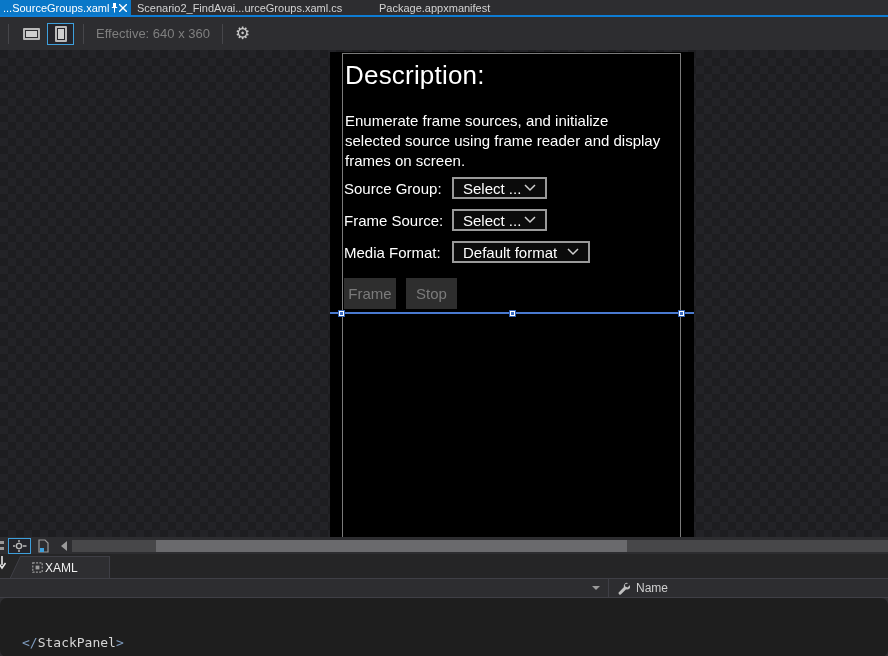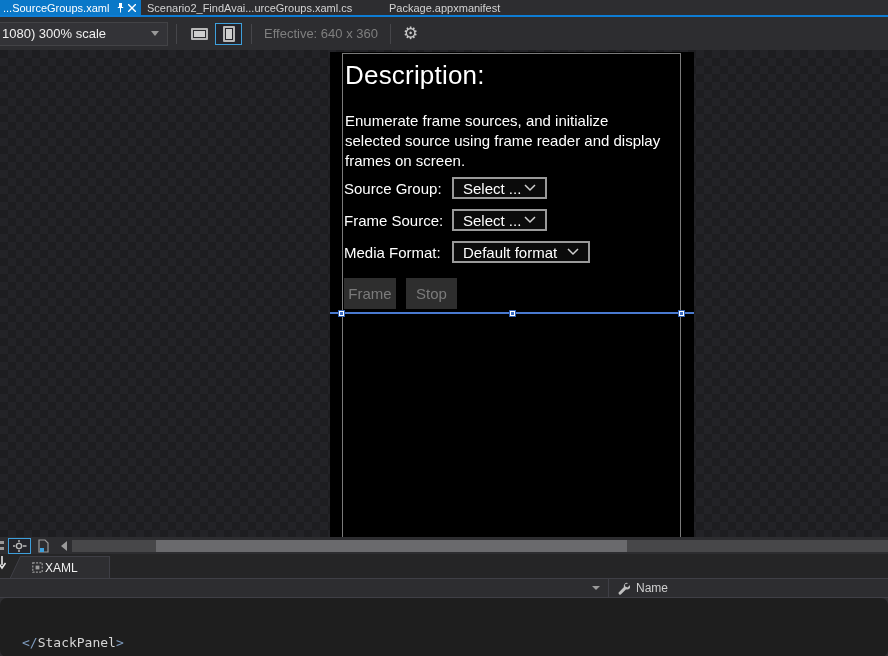--- a/index.html
+++ b/index.html
@@ -3,21 +3,21 @@
 <meta charset="utf-8">
 <style>
   * { margin:0; padding:0; box-sizing:border-box; }
   html,body { width:888px; height:656px; overflow:hidden; background:#2d2d30;
               font-family:"Liberation Sans", sans-serif; }
 
   
   .tabbar { height:15px; background:#2d2d30; display:flex; align-items:stretch; font-size:11px; }
   .tabbar-underline { height:2px; background:#0d7cd4; width:100%; }
   .tab { display:flex; align-items:center; color:#d4d4d4; white-space:nowrap; }
-  .tab.active { background:#0a78c8; color:#fff; width:141px; padding:0 3px; }
+  .tab.active { background:#0a78c8; color:#fff; width:131px; padding:0 3px; }
   .tab.active .tab-label { flex:1; }
   .tab.plain2 { width:244px; padding-left:6px; }
   .tab.plain3 { width:150px; padding-left:4px; }
   .tab-icon-btn { width:12px; height:12px; display:flex; align-items:center; justify-content:center; }
 
   
   .toolbar { height:33px; background:#2d2d30; display:flex; align-items:center; }
   .zoom-combo { width:168px; height:24px; background:#333337; border:1px solid #434346; border-left:none;
                 display:flex; align-items:center; color:#f0f0f0; font-size:13px; padding-left:2px; }
   .zoom-combo .caret { margin-left:auto; margin-right:8px; width:0; height:0;
@@ -119,24 +119,20 @@
   <div class="tab plain2">
     <span>Scenario2_FindAvai...urceGroups.xaml.cs</span>
   </div>
   <div class="tab plain3">
     <span>Package.appxmanifest</span>
   </div>
 </div>
 <div class="tabbar-underline"></div>
 
 <div class="toolbar">
-  <div class="zoom-combo">
-    <span>1080) 300% scale</span>
-    <span class="caret"></span>
-  </div>
   <div class="tb-sep"></div>
   <div class="orient-btn">
     <span class="glyph-landscape"></span>
   </div>
   <div class="orient-btn selected">
     <span class="glyph-portrait"></span>
   </div>
   <div class="tb-sep"></div>
   <span class="effective">Effective: 640 x 360</span>
   <div class="tb-sep"></div>

